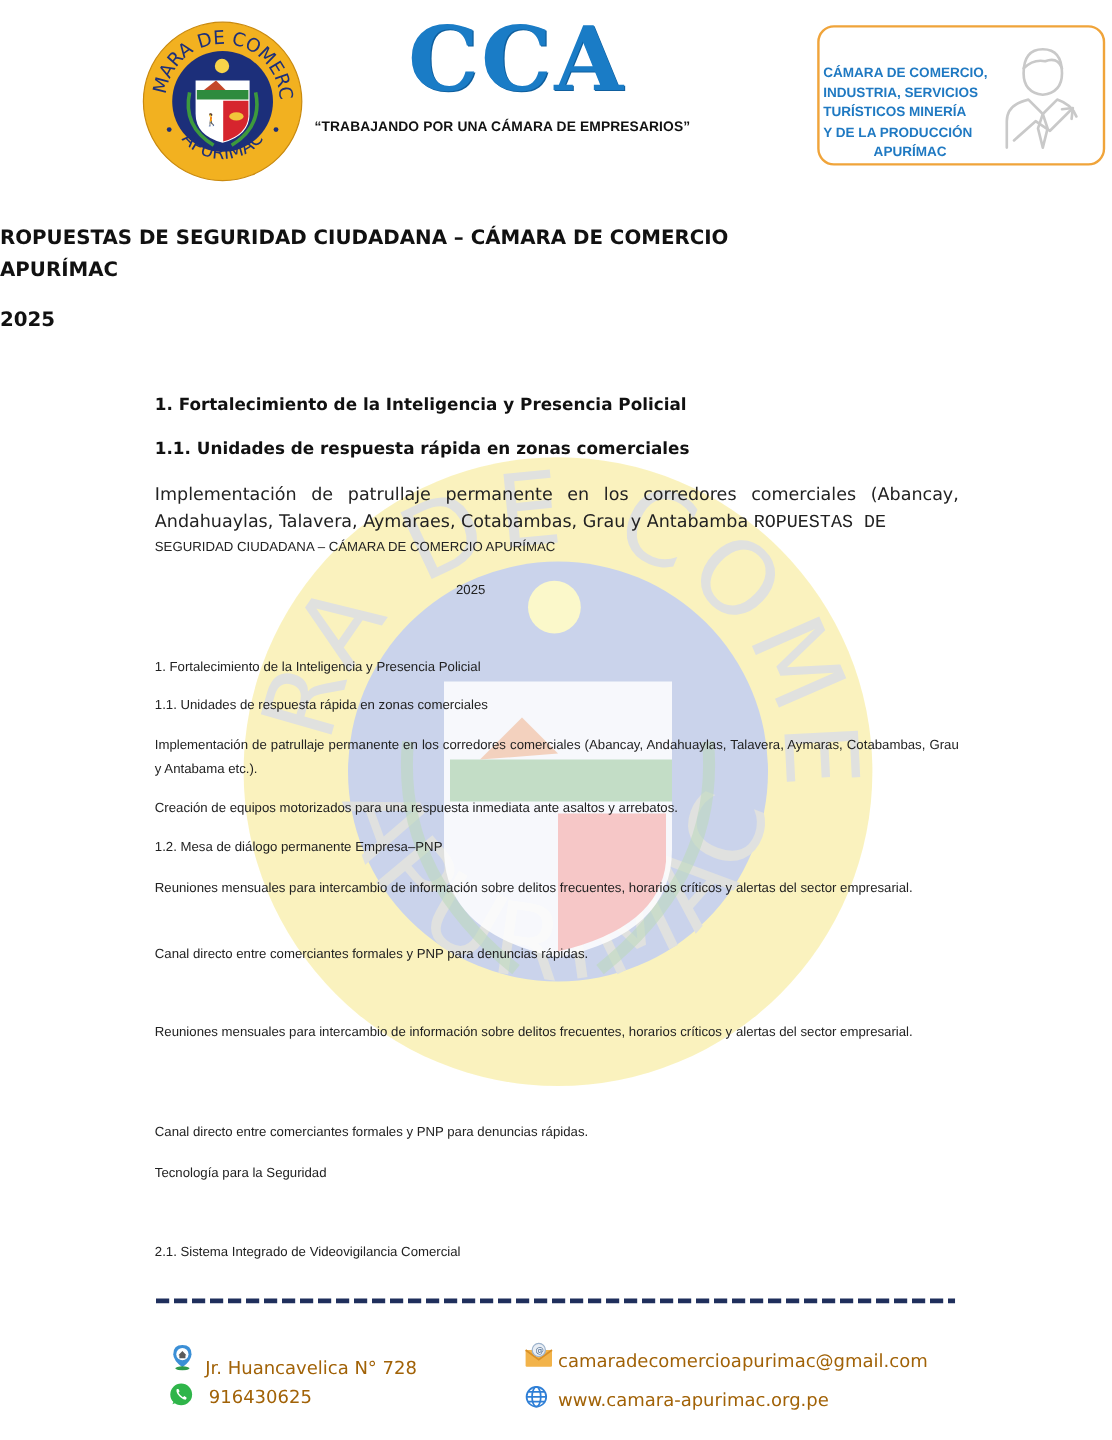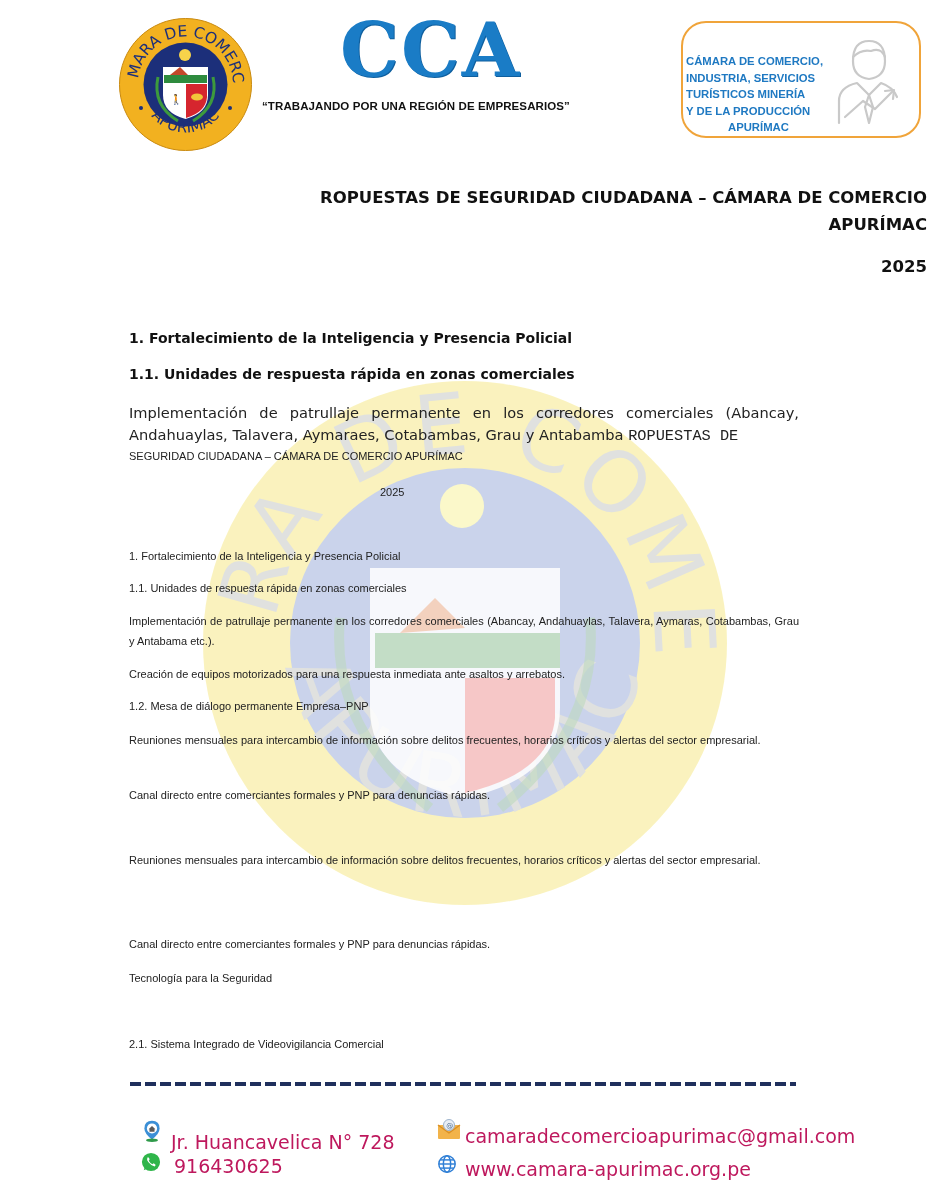--- a/index.html
+++ b/index.html
@@ -3,42 +3,42 @@
 <meta charset="utf-8">
 <style>
   html, body { margin:0; padding:0; background:#ffffff; }
   body { width:927px; height:1200px; position:relative; overflow:hidden; font-family:"Liberation Sans", sans-serif; color:#111; }
   .abs { position:absolute; }
 
   
   .seal { left:118px; top:17px; width:135px; height:135px; }
   .cca-logo { left:340px; top:10px; width:185px; height:80px; font-family:"DejaVu Serif", serif; font-size:74px; font-weight:bold; color:#1a7cc6; letter-spacing:2px; line-height:80px; text-shadow: 1px 1px 0 #0f5f9e; }
   .slogan { left:262px; top:100px; font-size:11.5px; font-weight:bold; color:#111; letter-spacing:0.1px; }
-  .org-box { left:681px; top:21px; width:240px; height:117px; border:2px solid #f0a43a; border-radius:25px; box-sizing:border-box; }
+  .org-box { left:681px; top:21px; width:240px; height:117px; border:2px solid #f0a43a; border-radius:14px; box-sizing:border-box; }
   .org-text { position:absolute; left:3px; top:30px; font-size:11.3px; font-weight:bold; color:#1f79c2; line-height:16.5px; }
   .org-text .center { display:block; padding-left:42px; }
   .org-icon { position:absolute; right:18px; top:12px; width:70px; height:92px; }
 
   
   .watermark { left:200px; top:378px; width:530px; height:530px; }
 
   
-  .title { left:0; width:927px; text-align:right; font-family:"DejaVu Sans", sans-serif; font-weight:bold; font-size:16.5px; color:#111; }
+  .title { left:0; width:927px; text-align:left; font-family:"DejaVu Sans", sans-serif; font-weight:bold; font-size:16.5px; color:#111; }
   .t1 { top:188px; }
   .t2 { top:215px; }
   .t3 { top:257px; }
 
   .bh { left:129px; font-family:"DejaVu Sans", sans-serif; font-weight:bold; font-size:14px; }
   .p-calibri { left:129px; width:670px; font-family:"DejaVu Sans", sans-serif; font-size:14.6px; line-height:22px; text-align:justify; color:#222; }
   .p-arial { left:129px; width:670px; font-family:"Liberation Sans", sans-serif; font-size:11px; line-height:20px; text-align:justify; color:#222; }
   .p-arial.nj { text-align:left; }
 
   
   .dashes { left:130px; top:1080px; width:666px; height:8px; }
-  .foot-text { font-family:"DejaVu Sans", sans-serif; font-size:19px; color:#be185d; }
+  .foot-text { font-family:"DejaVu Sans", sans-serif; font-size:15px; color:#a16207; }
   .ficon { width:20px; height:22px; }
 </style>
 </head>
 <body>
 
 <div class="abs watermark">
   <svg width="530" height="530" viewBox="0 0 530 530" style="opacity:0.55">
     <defs>
       <path id="wmTop" d="M 75 265 A 190 190 0 0 1 455 265"></path>
       <path id="wmBot" d="M 90 300 A 180 180 0 0 0 440 300"></path>
@@ -86,21 +86,21 @@
     <path d="M 52 58 L 62 50 L 70 58 Z" fill="#c4482a"></path>
     <path d="M 68 67 L 89 67 L 89 80 Q 88 95 68 101 Z" fill="#d6252e"></path>
     <ellipse cx="79" cy="80" rx="6" ry="3.5" fill="#f2c53a"></ellipse>
     <text x="52" y="86" font-size="10" fill="#333">🚶</text>
     <path d="M 40 60 Q 34 88 60 104" stroke="#3d9a3d" stroke-width="3" fill="none"></path>
     <path d="M 95 60 Q 101 88 75 104" stroke="#3d9a3d" stroke-width="3" fill="none"></path>
   </svg>
 </div>
 
 <div class="abs cca-logo">CCA</div>
-<div class="abs slogan">“TRABAJANDO POR UNA REGIÓN DE EMPRESARIOS”</div>
+<div class="abs slogan">“TRABAJANDO POR UNA CÁMARA DE EMPRESARIOS”</div>
 
 <div class="abs org-box">
   <div class="org-text">
     <span>CÁMARA DE COMERCIO,</span><br>
     <span>INDUSTRIA, SERVICIOS</span><br>
     <span>TURÍSTICOS MINERÍA</span><br>
     <span>Y DE LA PRODUCCIÓN</span><br>
     <span class="center">APURÍMAC</span>
   </div>
   <svg class="org-icon" viewBox="0 0 70 92">

